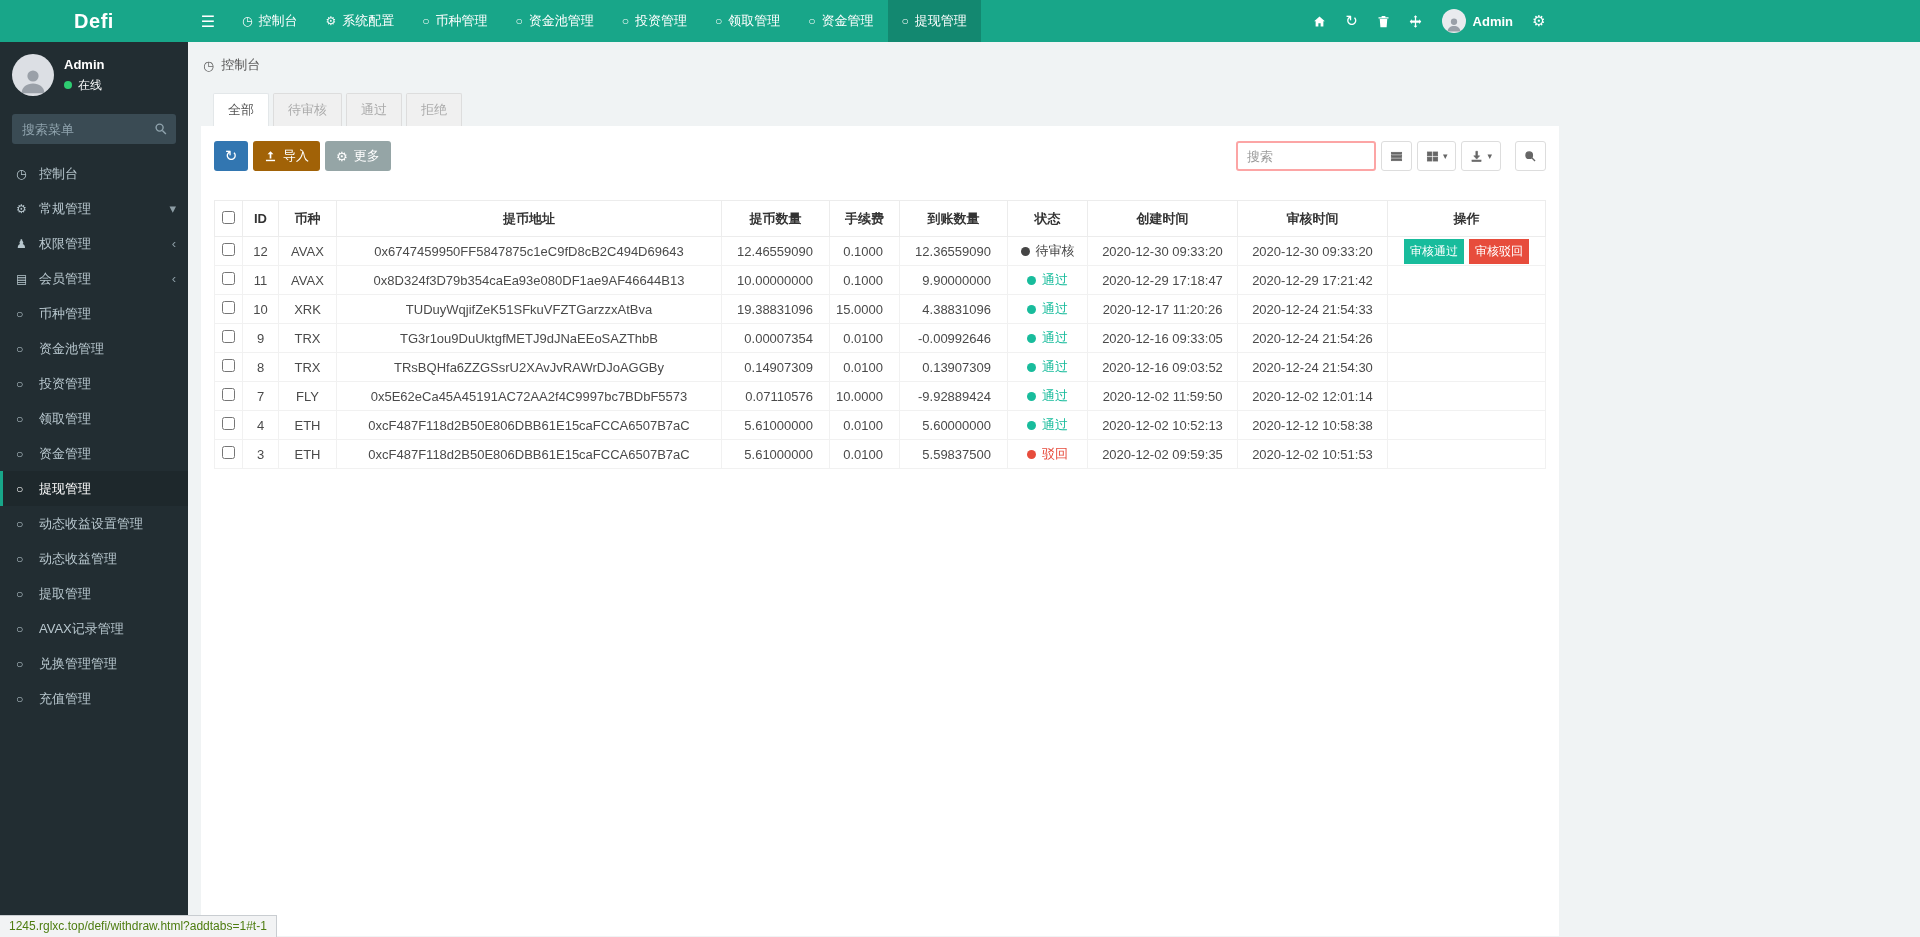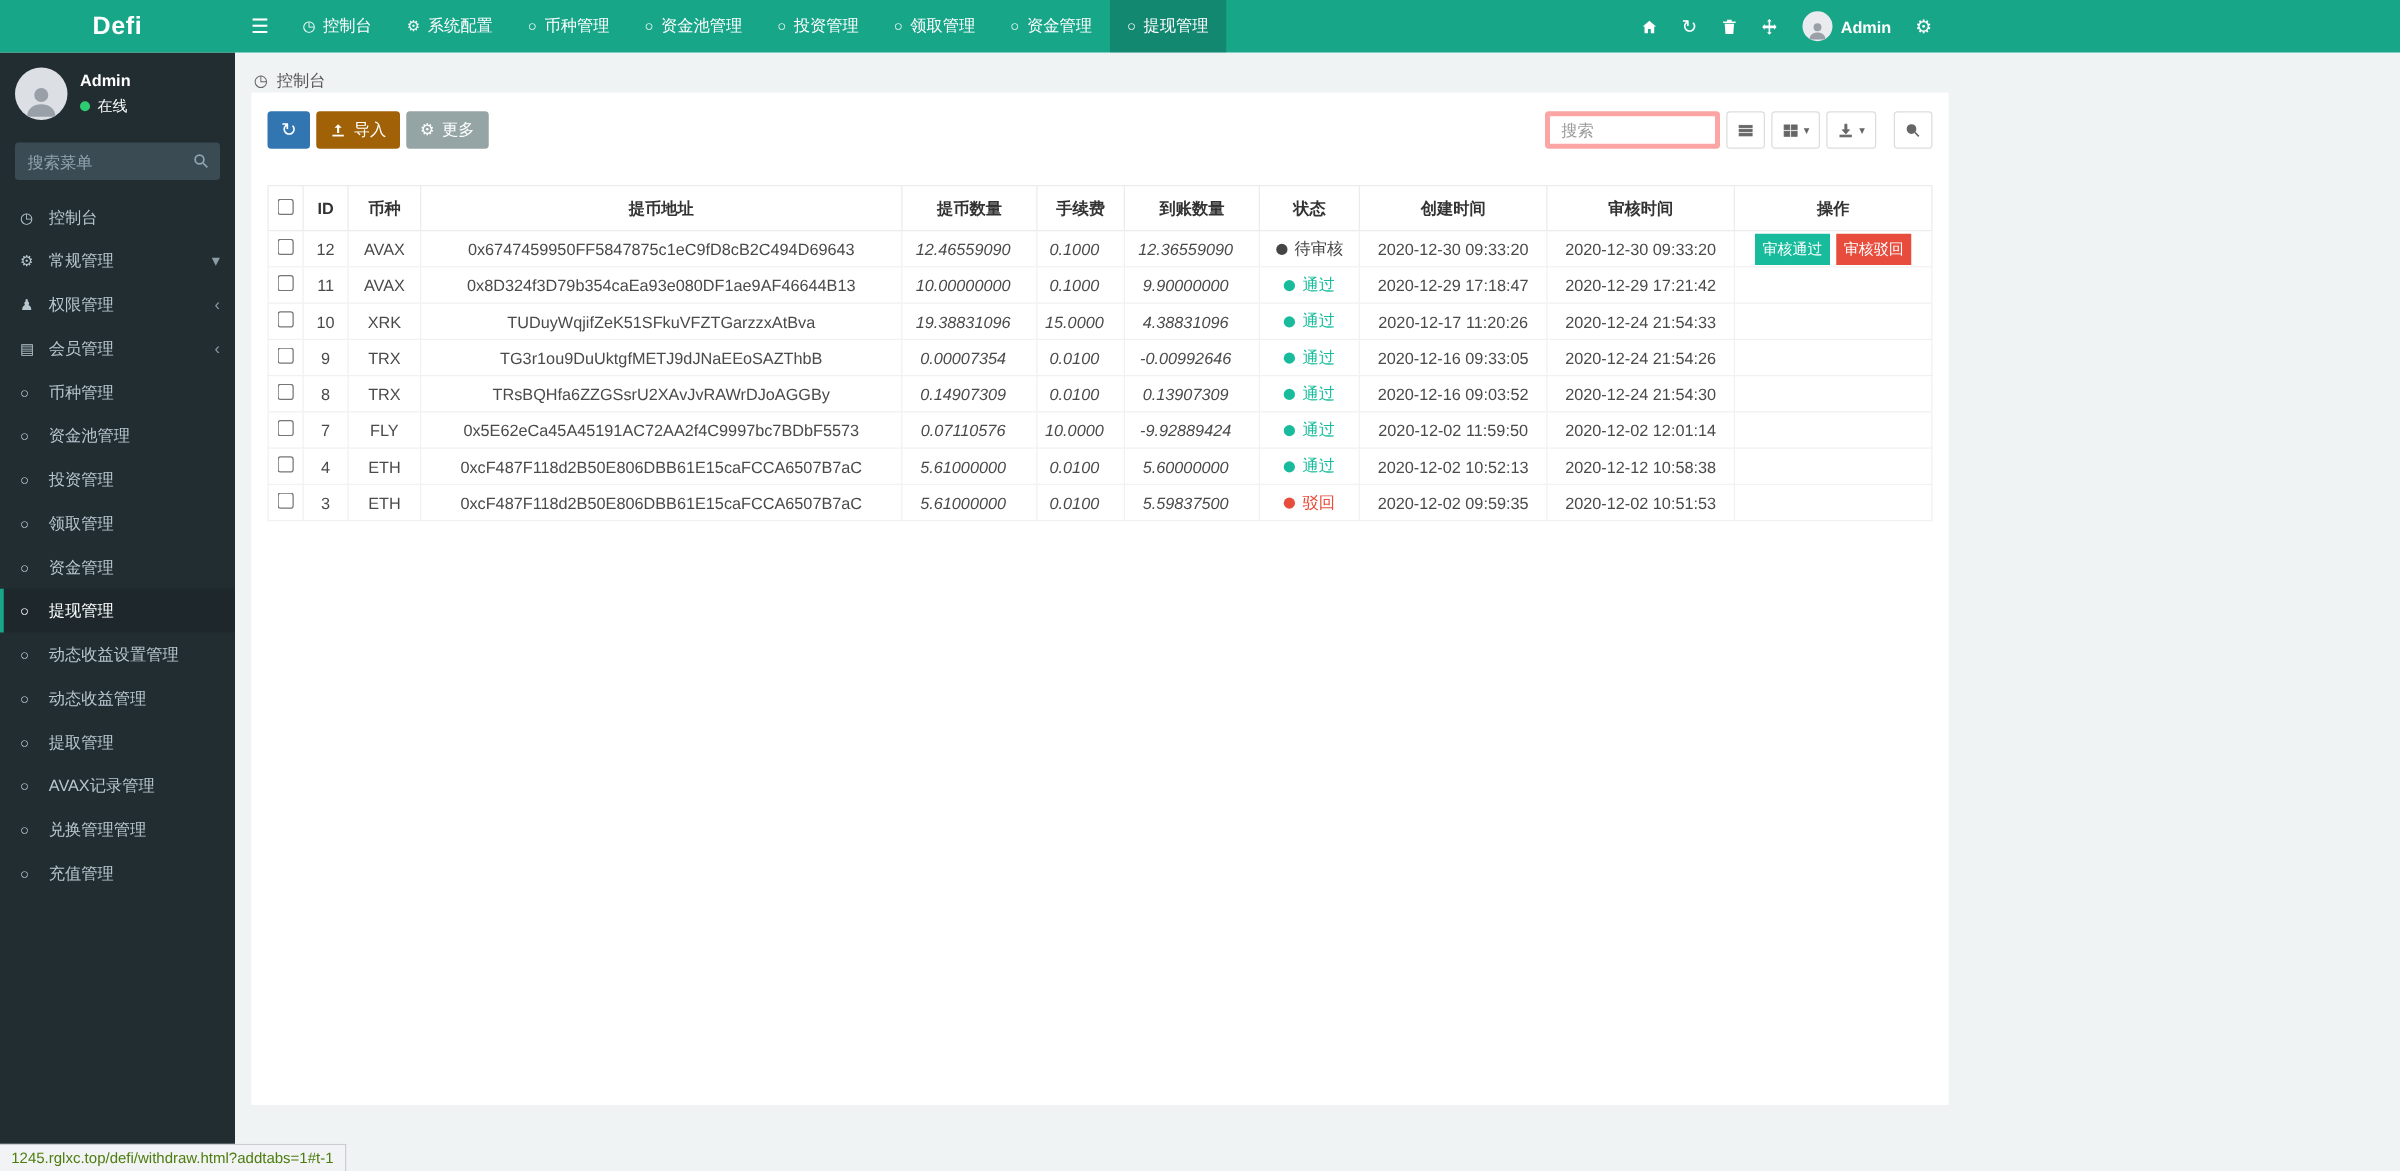--- a/index.html
+++ b/index.html
@@ -58,32 +58,32 @@
   
   .toolbar { display:flex; align-items:center; }
   .btn { display:inline-flex; align-items:center; gap:6px; height:30px; padding:0 11px; border:none; border-radius:3px; color:#fff; font-size:13px; cursor:pointer; font-family:inherit; }
   .btn + .btn { margin-left:5px; }
   .btn-refresh { background:#3276b1; width:34px; justify-content:center; padding:0; font-size:15px; }
   .btn-import { background:#a16207; }
   .btn-more { background:#95a5a6; }
   .btn .b-icon { font-size:13px; }
   .btn svg { width:13px; height:13px; fill:#fff; }
   .toolbar-right { margin-left:auto; display:flex; align-items:center; gap:5px; }
-  .search-input { width:140px; height:30px; border:4px solid #fca5a5; border-radius:3px; padding:0 9px; font-size:13px; color:#555; outline:none; font-family:inherit; background:#fff; }
+  .search-input { width:140px; height:30px; border:2px solid #fca5a5; border-radius:3px; padding:0 9px; font-size:13px; color:#555; outline:none; font-family:inherit; background:#fff; }
   .search-input::placeholder { color:#999; }
   .icon-btn { height:30px; min-width:31px; padding:0 8px; background:#fff; border:1px solid #ddd; border-radius:3px; display:inline-flex; align-items:center; justify-content:center; gap:4px; cursor:pointer; color:#666; }
   .icon-btn svg { width:13px; height:13px; fill:#666; stroke:#666; }
   .caret { font-size:9px; color:#666; line-height:1; }
   .search-btn { margin-left:9px; }
 
   
   .data-table { width:100%; border-collapse:collapse; margin-top:29px; table-layout:fixed; }
   .data-table th { font-weight:bold; color:#333; height:36px; border:1px solid #ececec; background:#fff; font-size:13px; text-align:center; padding:0 4px; overflow:hidden; }
   .data-table td { height:29px; border:1px solid #f1f1f1; text-align:center; color:#4a4a4a; font-size:13px; padding:0 6px; overflow:hidden; white-space:nowrap; }
-  .data-table .num { padding-right:16px;font-style:italic; }
+  .data-table .num { text-align:right; padding-right:16px; }
   .st { display:inline-flex; align-items:center; gap:6px; }
   .st-dot { width:9px; height:9px; border-radius:50%; display:inline-block; }
   .st-pending { color:#454545; } .st-pending .st-dot { background:#454545; }
   .st-pass { color:#18bc9c; } .st-pass .st-dot { background:#18bc9c; }
   .st-reject { color:#e74c3c; } .st-reject .st-dot { background:#e74c3c; }
   .op-btn { display:inline-block; padding:4px 6px; border-radius:0; color:#fff; font-size:12px; cursor:pointer; border:none; font-family:inherit; }
   .op-approve { background:#18bc9c; }
   .op-reject { background:#e74c3c; margin-left:5px; }
   .summary { padding:15px 2px; color:#444; font-size:13px; }
 
@@ -259,20 +259,26 @@
       </div>
     </div>
 </div>
 
 <div class="main">
   <div class="breadcrumb">
     <span class="bc-icon">◷</span>
     <span>控制台</span>
   </div>
 
+  <div class="tabs-row">
+      <div class="tab active">全部</div>
+      <div class="tab">待审核</div>
+      <div class="tab">通过</div>
+      <div class="tab">拒绝</div>
+    </div>
 
   <div class="panel">
     <div class="toolbar">
       <button class="btn btn-refresh">
           <span>↻</span>
         </button>
       <button class="btn btn-import">
         <svg viewBox="0 0 20 20">
             <path d="M10 2l4.5 4.5h-3.2V13h-2.6V6.5H5.5z"></path>
             <rect x="3" y="15" width="14" height="2.2"></rect>

